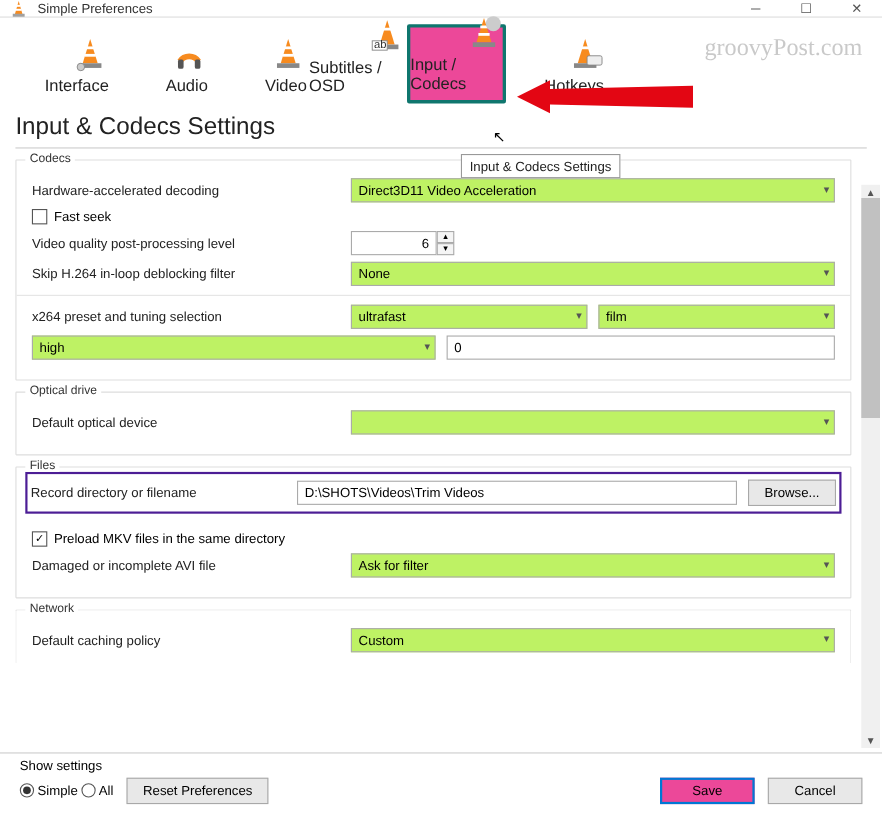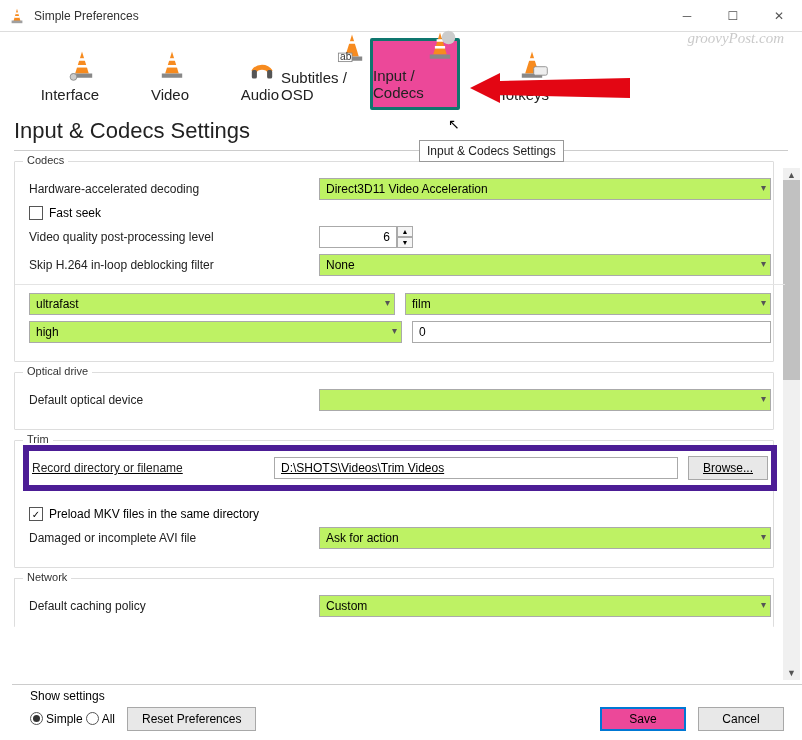--- a/index.html
+++ b/index.html
@@ -1,53 +1,53 @@
 <!DOCTYPE html>
 <html><head>
 <meta charset="utf-8">
 <style>
 * { box-sizing: border-box; margin: 0; padding: 0; font-family: "Segoe UI", Tahoma, sans-serif; font-size: 12px; }
 body { background: #fff; width: 802px; height: 740px; overflow: hidden; position: relative; }
-.titlebar { height: 32px; background: #fff; border-bottom: 1px solid #ddd; display: flex; align-items: center; padding: 0 0 0 8px; }
+.titlebar { height: 16px; background: #fff; border-bottom: 1px solid #ddd; display: flex; align-items: center; padding: 0 0 0 8px; }
 .titlebar .vlc-mini { width: 18px; height: 18px; margin-right: 8px; }
 .titlebar-title { flex: 1; color: #333; }
 .tb-btn { width: 46px; height: 32px; display: flex; align-items: center; justify-content: center; color: #555; }
-.watermark { position: absolute; top: 30px; right: 18px; font-size: 15px; color: rgba(100,100,100,0.35); font-style: italic; font-family: Georgia, serif; z-index: 50; pointer-events: none; }
+.watermark { position: absolute; top: 30px; right: 18px; font-size: 22px; color: rgba(100,100,100,0.35); font-family: Georgia, serif; z-index: 50; pointer-events: none; }
 .tab-row { display: flex; gap: 0; padding: 6px 10px 0 10px; }
 .tab { width: 90px; height: 72px; display: flex; flex-direction: column; align-items: flex-end; justify-content: flex-end; padding-bottom: 6px; border: 1px solid transparent; border-radius: 2px; }
 .tab.selected { background: #ec4899; border: 3px solid #0f766e; }
 .tab-label { font-size: 15px; color: #222; margin-top: 4px; }
 .cone { width: 34px; height: 34px; position: relative; }
 .page-title { font-size: 22px; color: #222; padding: 8px 14px 6px 14px; font-weight: normal; }
 .hr { border-top: 1px solid #ccc; margin: 0 14px 0 14px; }
 .tooltip { position: absolute; top: 140px; left: 419px; background: #fff; border: 1px solid #999; padding: 3px 7px; font-size: 12px; color: #222; z-index: 40; }
 .scroll-area { position: relative; height: 516px; overflow: hidden; padding: 10px 28px 0 14px; }
 .scrollbar-track { position: absolute; right: 2px; top: 168px; width: 17px; height: 512px; background: #f0f0f0; }
 .scrollbar-thumb { position: absolute; right: 2px; top: 180px; width: 17px; height: 200px; background: #c1c1c1; }
 .scroll-arrow { position: absolute; right: 2px; width: 17px; height: 14px; display: flex; align-items: center; justify-content: center; font-size: 9px; color: #555; }
-.fieldset { border: 1px solid #ddd; border-radius: 1px; padding: 10px 2px 12px 14px; margin-bottom: 10px; position: relative; }
+.fieldset { border: 1px solid #ddd; border-radius: 1px; padding: 10px 14px 12px 14px; margin-bottom: 10px; position: relative; }
 .fieldset-legend { position: absolute; top: -8px; left: 8px; background: #fff; padding: 0 4px; font-size: 11px; color: #333; }
 .row { display: flex; align-items: center; margin: 6px 0; gap: 10px; }
 .row-label { width: 280px; font-size: 12px; color: #222; }
 .select { flex: 1; height: 22px; border: 1px solid #aaa; background: #bef264; padding: 0 20px 0 6px; position: relative; display: flex; align-items: center; font-size: 12px; }
 .select .chev { position: absolute; right: 4px; top: 3px; font-size: 10px; color: #555; }
 .spinner { display: flex; width: 100px; }
 .spinner-input { width: 78px; height: 22px; border: 1px solid #aaa; text-align: right; padding-right: 6px; }
 .spinner-btns { width: 16px; display: flex; flex-direction: column; }
 .spinner-btns div { height: 11px; border: 1px solid #aaa; font-size: 7px; display: flex; align-items: center; justify-content: center; background: #f5f5f5; }
 .checkbox-row { display: flex; align-items: center; gap: 6px; margin: 6px 0; }
 .checkbox { width: 14px; height: 14px; border: 1px solid #555; display: flex; align-items: center; justify-content: center; font-size: 10px; }
 .textinput { flex: 1; height: 22px; border: 1px solid #aaa; padding: 0 6px; display: flex; align-items: center; }
 .btn { height: 24px; padding: 0 14px; border: 1px solid #a8a8a8; background: #e8e8e8; display: flex; align-items: center; justify-content: center; }
 .btn.primary { border: 2px solid #0078d4; background: #ec4899; }
-.highlight-box { border: 6px solid #4c1d95; padding: 3px; margin: -6px -6px 16px -6px; text-decoration: underline; }
+.highlight-box { border: 2px solid #4c1d95; padding: 3px; margin: -6px -6px 16px -6px; }
 .half-row .select { flex: 0 0 calc(50% - 5px); }
 .half-row .textinput { flex: 0 0 calc(50% - 5px); }
 .fieldset-hr { border-top: 1px solid #e4e4e4; margin: 8px -14px; }
-.footer { position: absolute; bottom: 0; left: 12px; right: 0; height: 56px; border-top: 1px solid #ccc; background: #fff; padding: 4px 18px 0 18px; }
+.footer { position: absolute; bottom: 0; left: 0; right: 0; height: 56px; border-top: 1px solid #ccc; background: #fff; padding: 4px 18px 0 18px; }
 .footer-top { display: flex; align-items: center; gap: 16px; }
 .footer-top .show-label { font-size: 12px; }
 .radio-group { display: flex; gap: 3px; align-items: flex-start; }
 .radio { width: 13px; height: 13px; border: 1px solid #555; border-radius: 50%; display: flex; align-items: center; justify-content: center; }
 .radio.checked::after { content: ""; width: 7px; height: 7px; background: #333; border-radius: 50%; }
 .footer-bottom { display: flex; align-items: center; gap: 12px; margin-top: 4px; }
 .footer-bottom .spacer { flex: 1; }
 .red-arrow { position: absolute; top: 68px; left: 470px; width: 160px; height: 40px; z-index: 30; pointer-events:none; }
 .cursor { position: absolute; top: 116px; left: 448px; font-size: 14px; color: #000; z-index: 45; pointer-events:none;}
 </style>
@@ -77,34 +77,34 @@
           <polygon points="20,4 28,30 12,30" fill="#f78b1f"></polygon>
           <rect x="16" y="12" width="8" height="3" fill="#fff"></rect>
           <rect x="14" y="20" width="12" height="3" fill="#fff"></rect>
           <rect x="8" y="30" width="24" height="5" fill="#888"></rect>
           <circle cx="10" cy="34" r="4" fill="#ccc" stroke="#888"></circle>
         </svg></span>
     <span class="tab-label">Interface</span>
   </div>
   <div class="tab">
     <span class="cone"><svg viewBox="0 0 40 40">
-          <polygon points="20,4 28,30 12,30" fill="#f78b1f"></polygon>
-          <rect x="16" y="12" width="8" height="3" fill="#fff"></rect>
-          <rect x="14" y="20" width="12" height="3" fill="#fff"></rect>
-          <rect x="8" y="30" width="24" height="5" fill="#888"></rect>
-        </svg></span>
-    <span class="tab-label">Video</span>
-  </div>
-  <div class="tab">
-    <span class="cone"><svg viewBox="0 0 40 40">
           <path d="M10 28 A12 12 0 0 1 30 28" fill="none" stroke="#f78b1f" stroke-width="6"></path>
           <rect x="8" y="26" width="6" height="10" rx="2" fill="#555"></rect>
           <rect x="26" y="26" width="6" height="10" rx="2" fill="#555"></rect>
         </svg></span>
     <span class="tab-label">Audio</span>
+  </div>
+  <div class="tab">
+    <span class="cone"><svg viewBox="0 0 40 40">
+          <polygon points="20,4 28,30 12,30" fill="#f78b1f"></polygon>
+          <rect x="16" y="12" width="8" height="3" fill="#fff"></rect>
+          <rect x="14" y="20" width="12" height="3" fill="#fff"></rect>
+          <rect x="8" y="30" width="24" height="5" fill="#888"></rect>
+        </svg></span>
+    <span class="tab-label">Video</span>
   </div>
   <div class="tab">
     <span class="cone"><svg viewBox="0 0 40 40">
           <polygon points="20,4 28,30 12,30" fill="#f78b1f"></polygon>
           <rect x="16" y="12" width="8" height="3" fill="#fff"></rect>
           <rect x="8" y="30" width="24" height="5" fill="#888"></rect>
           <rect x="4" y="26" width="16" height="10" fill="#fff" stroke="#888"></rect>
           <text x="6" y="34" font-size="8" fill="#333">ab</text>
         </svg></span>
     <span class="tab-label">Subtitles / OSD</span>
@@ -171,20 +171,21 @@
     </div>
     <div class="row">
       <span class="row-label">Skip H.264 in-loop deblocking filter</span>
       <div class="select">
           <span>None</span>
           <span class="chev">▾</span>
         </div>
     </div>
     <div class="fieldset-hr"></div>
     <div class="row half-row">
+      <span class="row-label">x264 preset and tuning selection</span>
       <div class="select" style="flex:1">
           <span>ultrafast</span>
           <span class="chev">▾</span>
         </div>
       <div class="select" style="flex:1">
           <span>film</span>
           <span class="chev">▾</span>
         </div>
     </div>
     <div class="row half-row">
@@ -203,40 +204,40 @@
     <div class="row">
       <span class="row-label">Default optical device</span>
       <div class="select">
           <span></span>
           <span class="chev">▾</span>
         </div>
     </div>
   </div>
 
   <div class="fieldset">
-    <span class="fieldset-legend">Trim</span>
+    <span class="fieldset-legend">Files</span>
     <div class="highlight-box">
       <div class="row" style="margin:2px 0">
         <span class="row-label" style="width:232px">Record directory or filename</span>
         <div class="textinput">
             <span>D:\SHOTS\Videos\Trim Videos</span>
           </div>
         <div class="btn">
             <span>Browse...</span>
           </div>
       </div>
     </div>
     <div class="checkbox-row">
       <div class="checkbox">✓</div>
       <span>Preload MKV files in the same directory</span>
     </div>
     <div class="row">
       <span class="row-label">Damaged or incomplete AVI file</span>
       <div class="select">
-          <span>Ask for action</span>
+          <span>Ask for filter</span>
           <span class="chev">▾</span>
         </div>
     </div>
   </div>
 
   <div class="fieldset" style="border-bottom:none;padding-bottom:4px">
     <span class="fieldset-legend">Network</span>
     <div class="row">
       <span class="row-label">Default caching policy</span>
       <div class="select">

